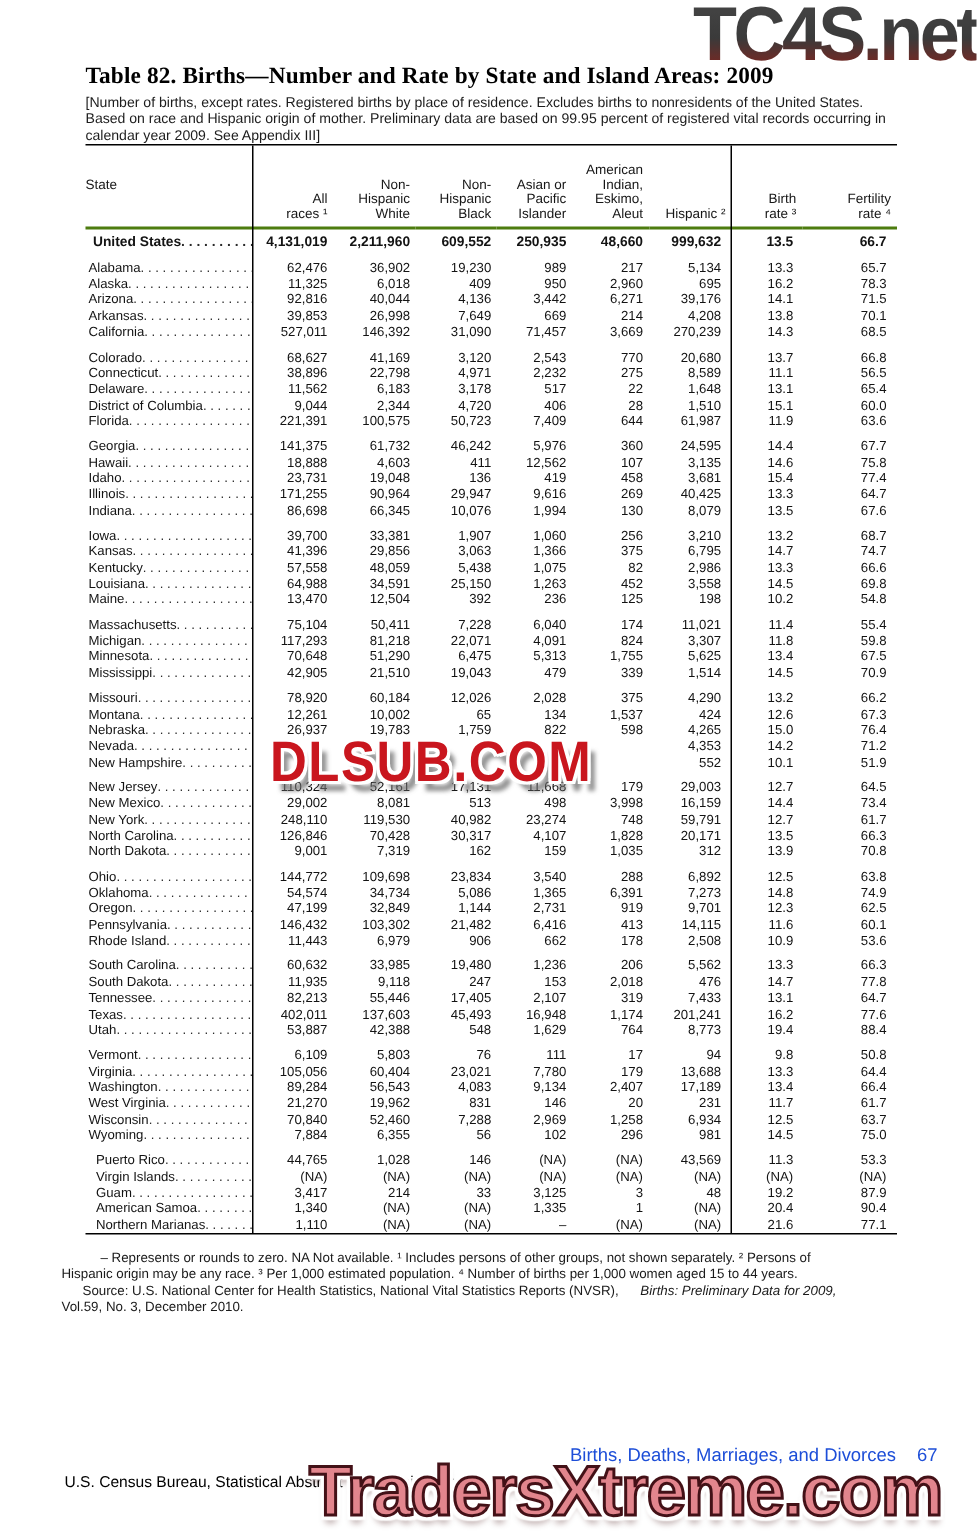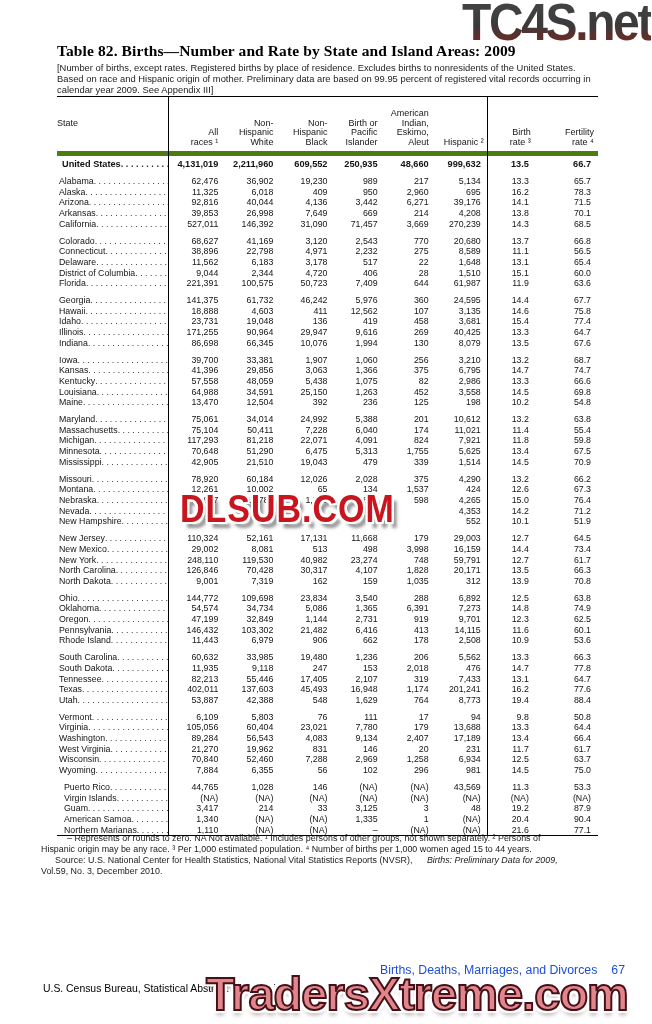--- a/index.html
+++ b/index.html
@@ -19,21 +19,21 @@
   }
   
   #tblwrap{
     position:absolute; left:57px; top:96px; width:541px;
     border-top:1.6px solid #000; border-bottom:1.2px solid #000;
   }
   .vline{position:absolute; top:0; bottom:0; width:1px; background:#000;}
   #vline1{left:111px;} #vline2{left:430px;}
   table{border-collapse:collapse; table-layout:fixed; width:541px;}
   th{
-    border-bottom:5px solid #4d7c0f; font-weight:normal; vertical-align:bottom;
+    border-bottom:2px solid #4d7c0f; font-weight:normal; vertical-align:bottom;
     text-align:right; font-size:9px; line-height:9.8px; padding:3px 4px 3px 0;
     height:48px; color:#161616;
   }
   th.state-h{text-align:left; vertical-align:middle; padding:0;}
   td{
     text-align:right; padding:0 4px 0 0; height:10.7px; line-height:10.7px;
     font-size:8.8px; white-space:nowrap; overflow:hidden; color:#131313;
   }
   td.state{text-align:left; padding:0 0 0 2px;}
   td.c6{padding-right:7px;} td.c7{padding-right:6px;} td.c8{padding-right:7px;}
@@ -125,21 +125,21 @@
               <div>Non-</div>
               <div>Hispanic</div>
               <div>White</div>
             </th>
             <th class="c3">
               <div>Non-</div>
               <div>Hispanic</div>
               <div>Black</div>
             </th>
             <th class="c4">
-              <div>Birth or</div>
+              <div>Asian or</div>
               <div>Pacific</div>
               <div>Islander</div>
             </th>
             <th class="c5">
               <div>American</div>
               <div>Indian,</div>
               <div>Eskimo,</div>
               <div>Aleut</div>
             </th>
             <th class="c6">
@@ -503,36 +503,20 @@
             <td class="num c6">198</td>
             <td class="num c7">10.2</td>
             <td class="num c8">54.8</td>
           </tr>
           <tr class="gap">
             <td colspan="9"></td>
           </tr>
           <tr>
             <td class="state c0">
               <div class="srow">
-                <span class="nm">Maryland</span>
-                <span class="leader"></span>
-              </div>
-            </td>
-            <td class="num c1">75,061</td>
-            <td class="num c2">34,014</td>
-            <td class="num c3">24,992</td>
-            <td class="num c4">5,388</td>
-            <td class="num c5">201</td>
-            <td class="num c6">10,612</td>
-            <td class="num c7">13.2</td>
-            <td class="num c8">63.8</td>
-          </tr>
-          <tr>
-            <td class="state c0">
-              <div class="srow">
                 <span class="nm">Massachusetts</span>
                 <span class="leader"></span>
               </div>
             </td>
             <td class="num c1">75,104</td>
             <td class="num c2">50,411</td>
             <td class="num c3">7,228</td>
             <td class="num c4">6,040</td>
             <td class="num c5">174</td>
             <td class="num c6">11,021</td>
@@ -544,21 +528,21 @@
               <div class="srow">
                 <span class="nm">Michigan</span>
                 <span class="leader"></span>
               </div>
             </td>
             <td class="num c1">117,293</td>
             <td class="num c2">81,218</td>
             <td class="num c3">22,071</td>
             <td class="num c4">4,091</td>
             <td class="num c5">824</td>
-            <td class="num c6">7,921</td>
+            <td class="num c6">3,307</td>
             <td class="num c7">11.8</td>
             <td class="num c8">59.8</td>
           </tr>
           <tr>
             <td class="state c0">
               <div class="srow">
                 <span class="nm">Minnesota</span>
                 <span class="leader"></span>
               </div>
             </td>

